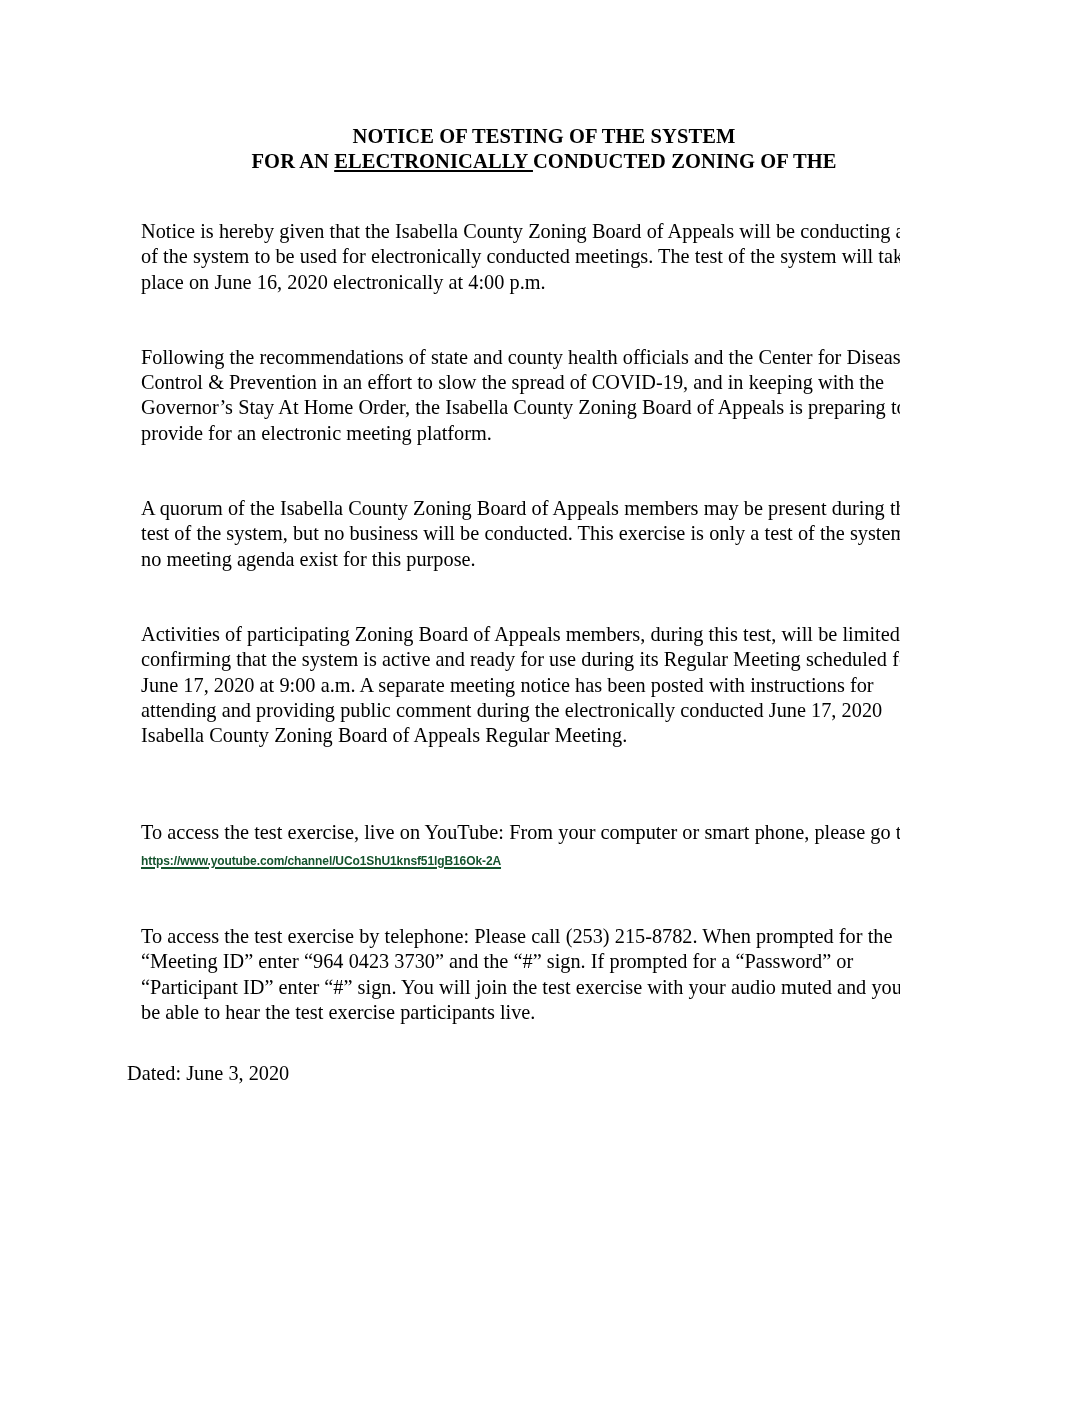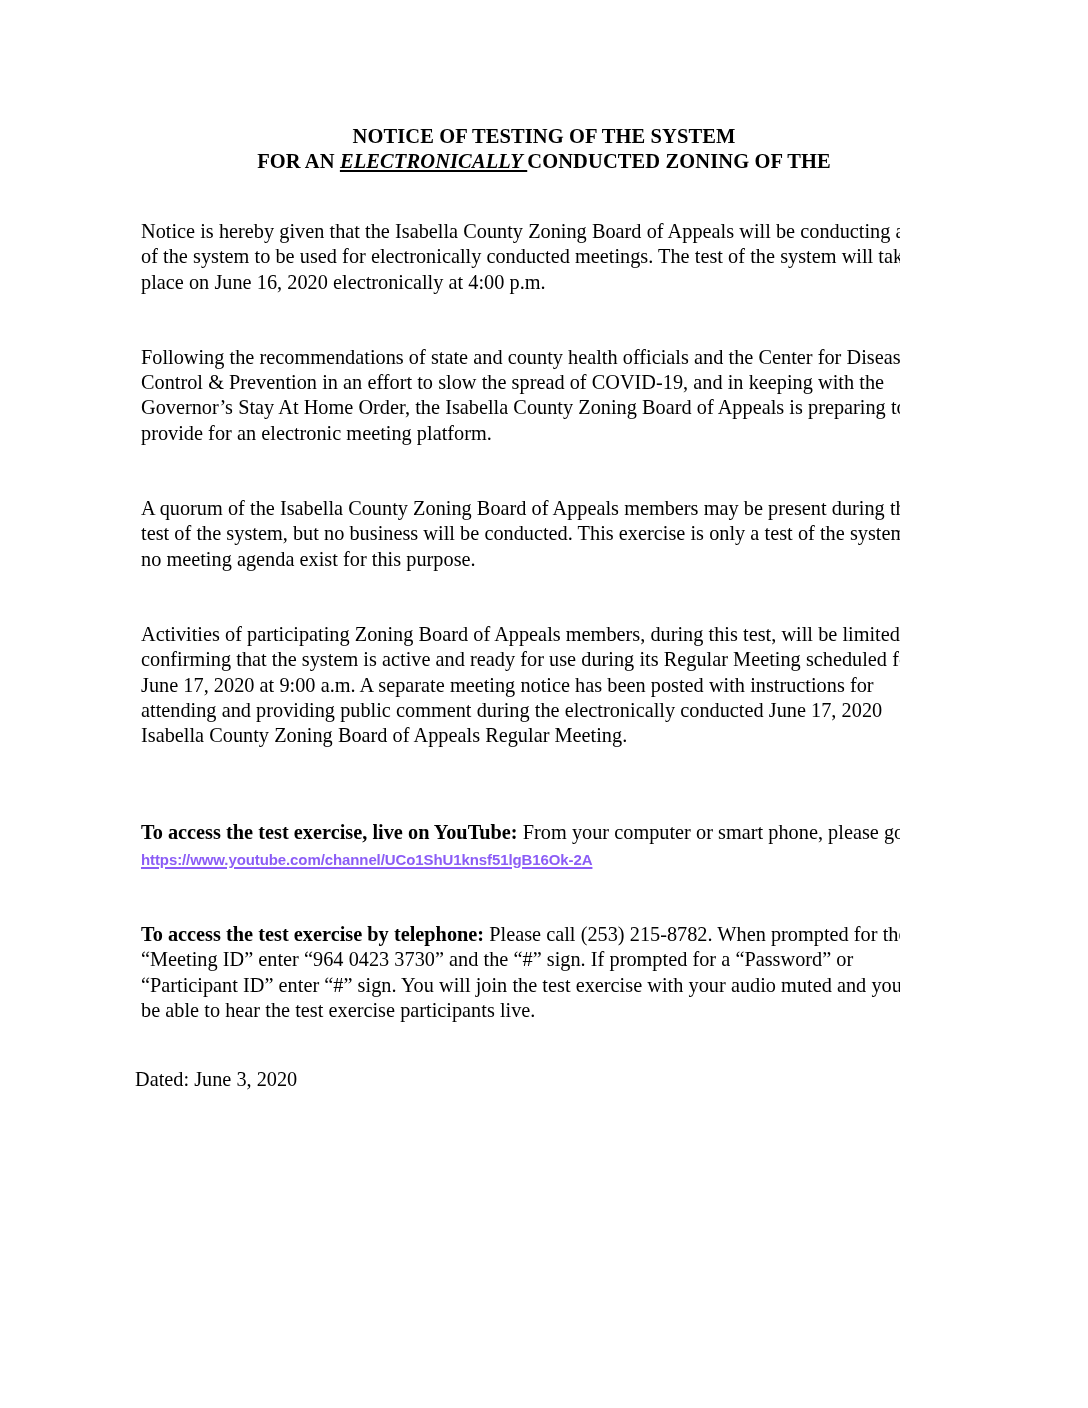--- a/index.html
+++ b/index.html
@@ -40,50 +40,49 @@
     margin: 0 0 0 0;
   }
   .doc-title .tline {
     display: block;
     white-space: pre;
   }
   .doc-title .ul {
     text-decoration: underline;
     text-decoration-thickness: 2px;
     text-underline-offset: 2px;
-    font-style: italic;
   }
   
   .para {
     font-size: 20.3px;
     line-height: 25.3px;
     margin: 14px;
     padding: 0;
     text-align: left;
     word-spacing: 0.1px;
   }
   .gap-1 { height: 31px; }   
   .gap   { height: 22px; }
   .lead {
-    font-weight: bold;
+    font-weight: normal;
   }
   .link {
-    color: #8b5cf6;
+    color: #14532d;
     text-decoration: underline;
     text-decoration-thickness: 1.5px;
     text-underline-offset: 1.5px;
     font-family: "Liberation Sans", "DejaVu Sans", sans-serif;
-    font-size: 15px;
+    font-size: 12px;
     font-weight: bold;
     letter-spacing: -0.1px;
   }
   .dated {
     font-size: 20.3px;
     line-height: 25.3px;
-    margin: 8px;
+    margin: 0;
   }
 </style>
 </head>
 <body>
 
 <div class="page">
   <div class="content">
 
     <div class="doc-title">
       <span class="tline">NOTICE OF TESTING OF THE SYSTEM</span>

